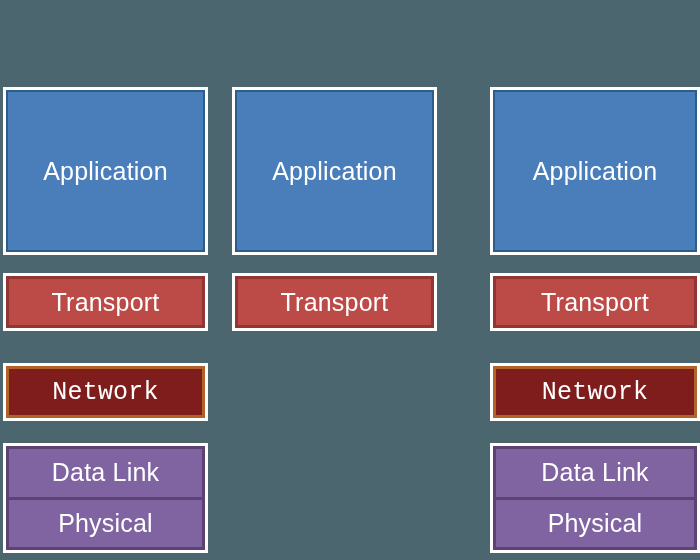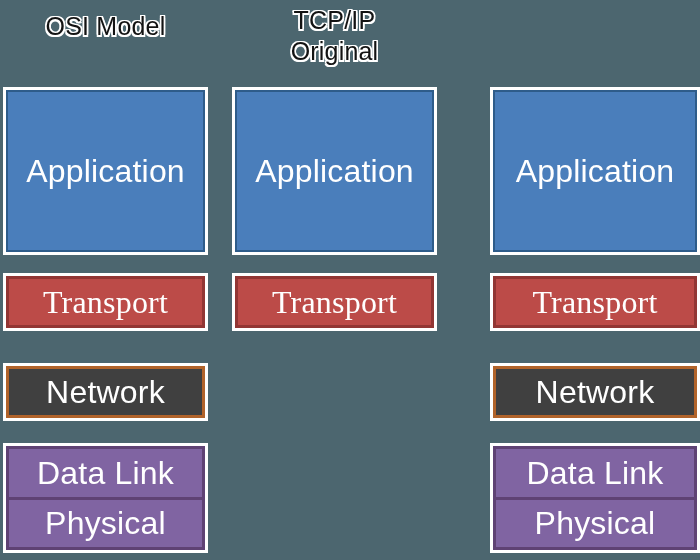--- a/index.html
+++ b/index.html
@@ -62,51 +62,48 @@
     flex-direction: column;
   }
 
   .cell {
     flex: 1 1 auto;
     display: flex;
     align-items: center;
     justify-content: center;
     box-sizing: border-box;
     color: #ffffff;
-    font-size: 32px;
+    font-size: 25px;
     line-height: 1;
     letter-spacing: 0.2px;
     white-space: nowrap;
   }
 
   
   .stack.blue       { border: 2px solid #2e5c8a; background: #2e5c8a; gap: 3px; }
   .stack.blue .cell { background: #4a7ebb; }
 
   
-  .stack.red        { border: 3px solid #923634; background: #923634; font-family: Liberation Serif, serif; }
+  .stack.red        { border: 3px solid #923634; background: #923634; }
   .stack.red .cell  { background: #bc4b48; }
 
   
   .stack.orange       { border: 3px solid #b1632a; background: #b1632a; }
-  .stack.orange .cell { background: #404040; }
+  .stack.orange .cell { background: #7f1d1d; font-family: Liberation Mono, monospace; }
 
   
   .stack.purple       { border: 3px solid #5f4274; background: #5f4274; gap: 3px; }
   .stack.purple .cell { background: #8064a2; }
 </style>
 </head>
 <body style="background: rgb(76, 102, 111);">
 
 <div class="diagram">
 
-  <div class="col-title title-osi">OSI Model</div>
 
-  <div class="col-title title-orig"><span>TCP/IP</span>
-<span>Original</span></div>
 
 
   <div class="group" style="left:3px; top:87px; width:205px; height:168px;">
     <div class="stack blue">
       <div class="cell">Application</div>
     </div>
   </div>
 
   <div class="group" style="left:3px; top:273px; width:205px; height:58px;">
     <div class="stack red">

